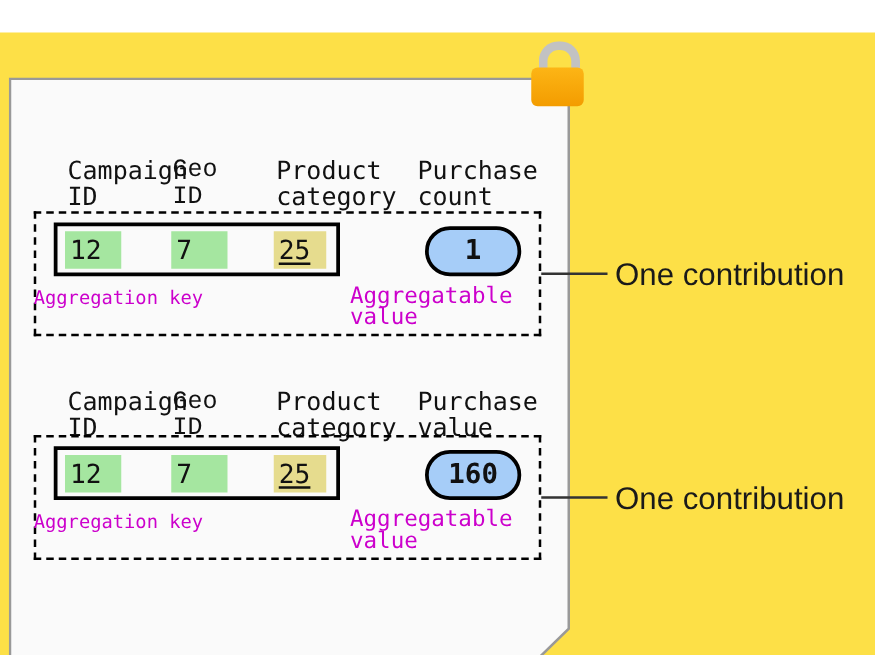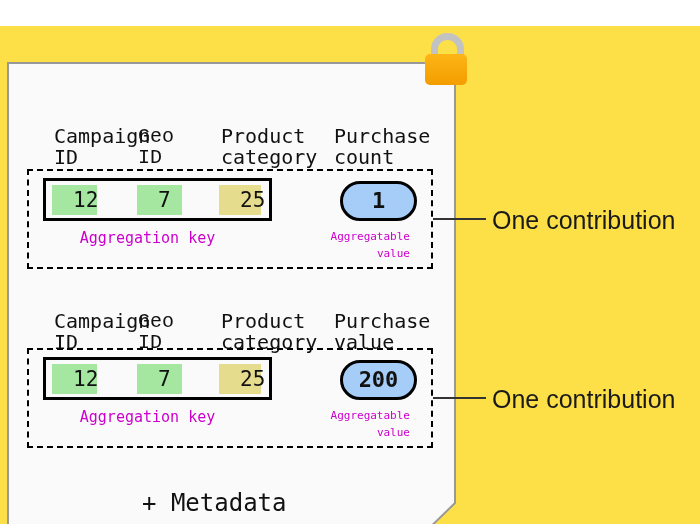--- a/index.html
+++ b/index.html
@@ -37,36 +37,36 @@
   .s1 .dashed { top:143px; }  .s2 .dashed { top:322px; }
 
   
   .keybox {
     position:absolute; left:43px; width:229px; height:43px;
     border:3px solid #000; box-sizing:border-box;
   }
   .s1 .keybox { top:152px; }  .s2 .keybox { top:331px; }
   .cell {
     position:absolute; top:4px; height:30px; line-height:30px;
-    font-size:21px; padding-left:21px; box-sizing:border-box;
+    font-size:21px; padding-left:4px; box-sizing:border-box;
   }
   .cell.c1 { left:6px;   width:45px; background:var(--key-green,#a5e6a0); }
   .cell.c2 { left:91px;  width:45px; background:var(--key-green,#a5e6a0); }
   .cell.c3 { left:173px; width:42px; background:var(--key-yellow,#e6dc8e);
-             text-underline-offset:3px; }
+             text-decoration:underline; text-underline-offset:3px; }
 
   
   .agg-key-label {
-    position:absolute; left:27px; width:241px; text-align:center;
+    position:absolute; left:27px; width:241px; text-align:left;
     font-size:15px; line-height:17px; color:var(--label-magenta,#cc00cc);
   }
   .s1 .agg-key-label { top:204px; }  .s2 .agg-key-label { top:383px; }
   .agg-value-label {
-    position:absolute; left:280px; width:130px; text-align:right;
-    font-size:11px; line-height:17px; white-space:pre-line;
+    position:absolute; left:280px; width:130px; 
+    font-size:18px; line-height:17px; white-space:pre-line;
     color:var(--label-magenta,#cc00cc);
   }
   .s1 .agg-value-label { top:202px; }  .s2 .agg-value-label { top:381px; }
 
   
   .pill {
     position:absolute; left:340px; width:77px; height:40px;
     border:3px solid #000; border-radius:20px; box-sizing:border-box;
     background:var(--value-blue,#a6cdf8); text-align:center;
     font-weight:bold; font-size:22px; line-height:34px;
@@ -141,24 +141,23 @@
     <div class="dashed"></div>
 
     <div class="keybox">
       <div class="cell c1">12</div>
       <div class="cell c2">7</div>
       <div class="cell c3">25</div>
     </div>
 
     <div class="agg-key-label">Aggregation key</div>
 
-    <div class="pill">200</div>
+    <div class="pill">160</div>
 
     <div class="agg-value-label">Aggregatable
 value</div>
 
     <div class="connector"></div>
     <div class="annotation">One contribution</div>
   </div>
 
-  <div class="metadata">+ Metadata</div>
 
 </div>
 
 </body></html>

